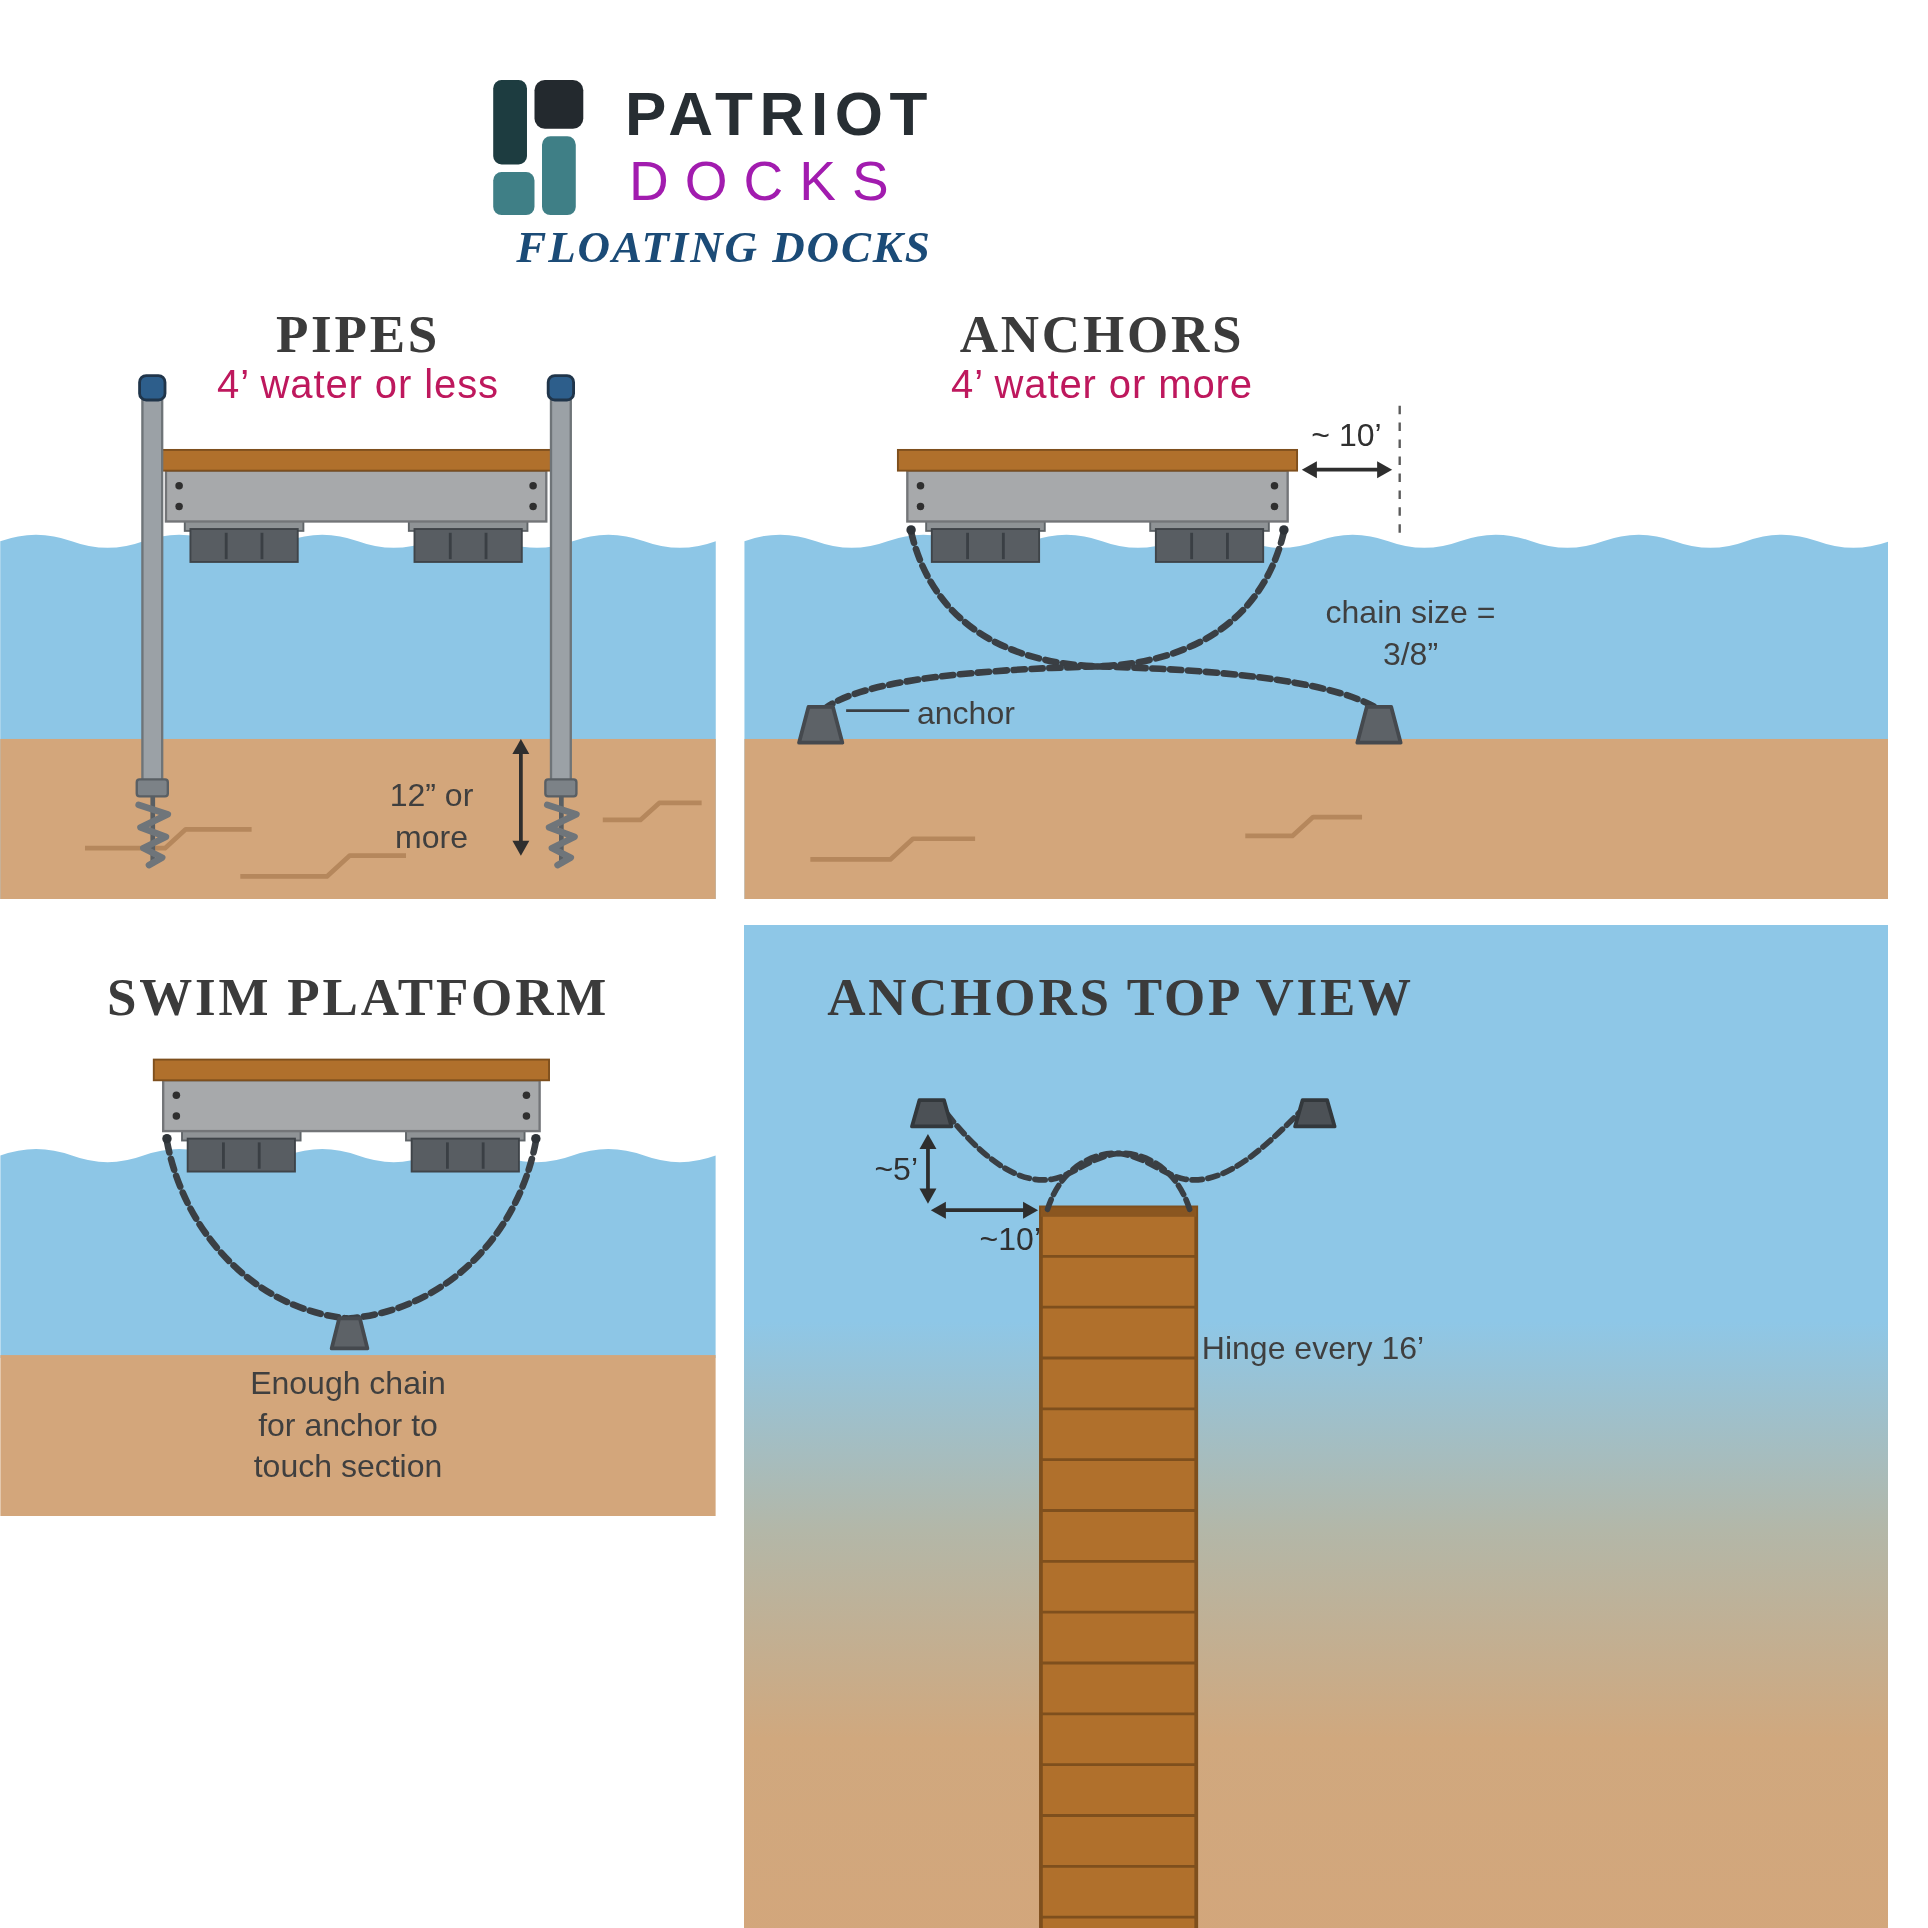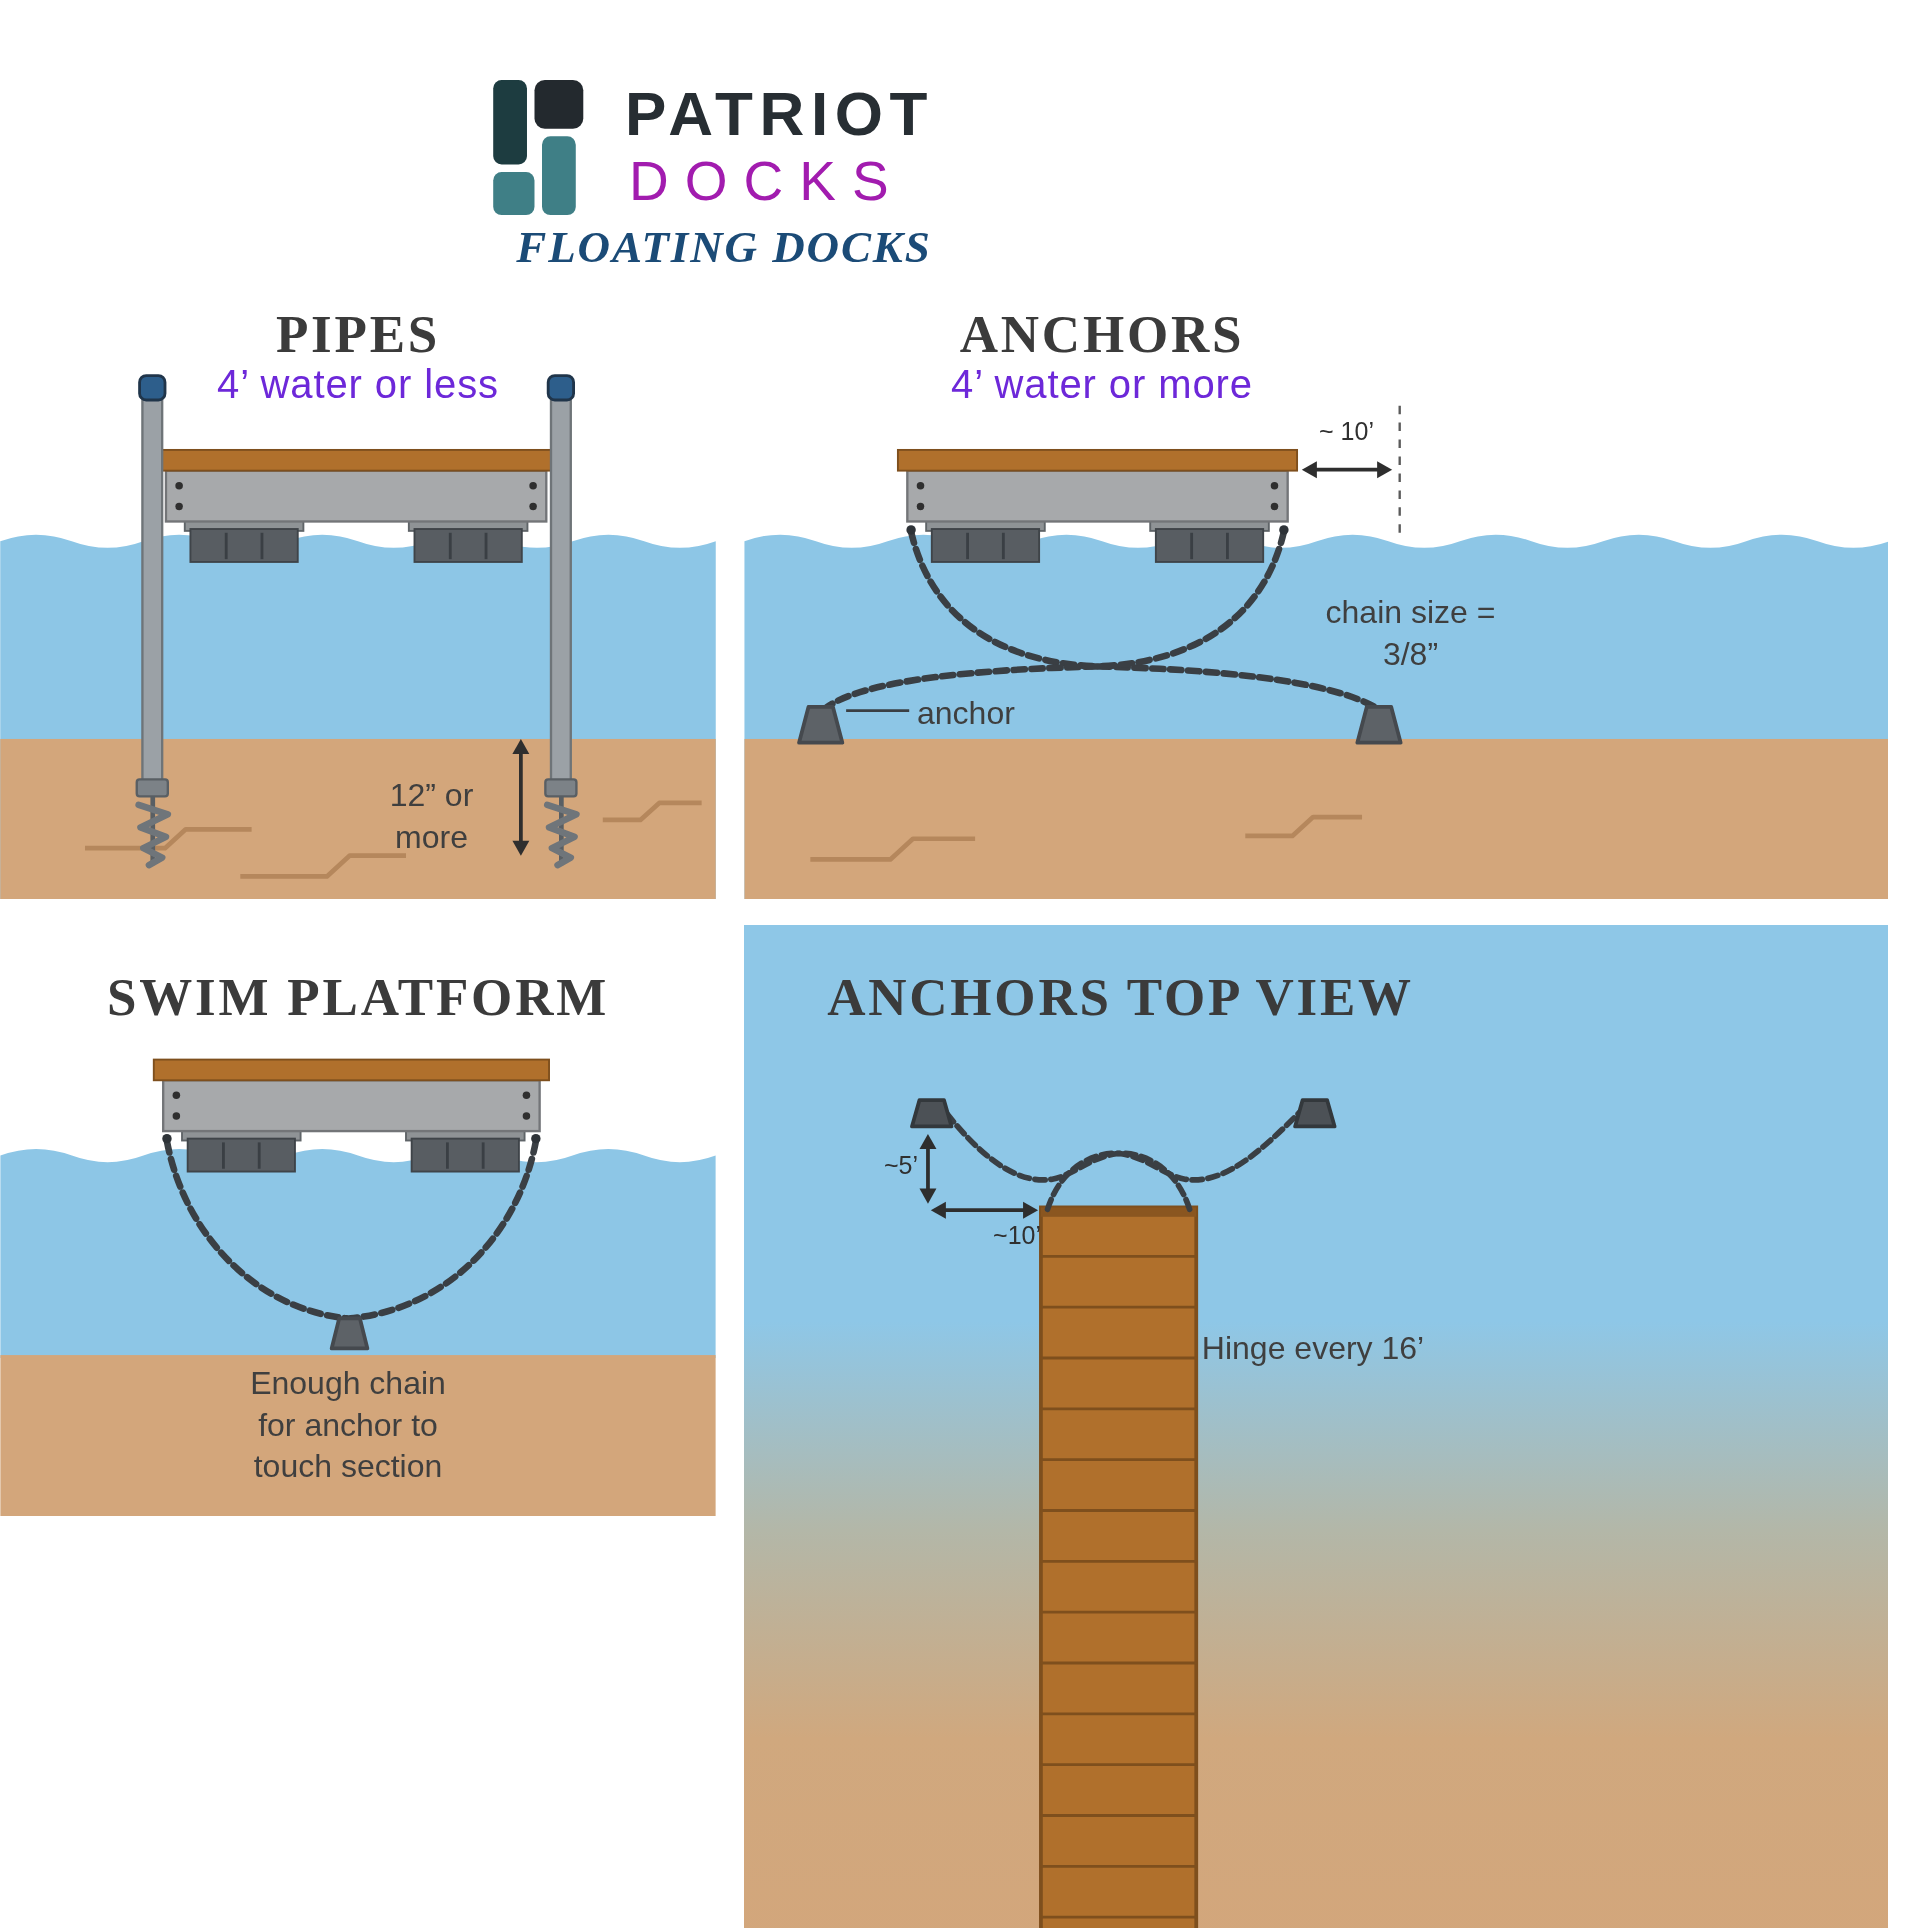--- a/index.html
+++ b/index.html
@@ -10,23 +10,23 @@
 
   
   .brand-top { font-size:62px; font-weight:700; letter-spacing:6.6px; color:#272e33; }
   .brand-bottom { font-size:55px; font-weight:400; letter-spacing:16px; color:#a21caf; }
   .tagline { font-family:"Liberation Serif",serif; font-weight:700; font-size:45px;
              letter-spacing:1.9px; color:#1b4b77; text-align:center;font-style:italic; }
 
   
   .panel-title { font-family:"Liberation Serif",serif; font-weight:700; font-size:53px;
                  color:#3b3b3b; letter-spacing:2.8px; text-align:center; }
-  .panel-subtitle { font-size:40px; color:#6d28d9; text-align:center; letter-spacing:0.9px; }
+  .panel-subtitle { font-size:40px; color:#be185d; text-align:center; letter-spacing:0.9px; }
   .note { font-size:32px; color:#3f3f3f; text-align:center; white-space:pre-line; line-height:1.3; }
-  .dim { font-size:25px; color:#303030; white-space:pre-line; }
+  .dim { font-size:32px; color:#303030; white-space:pre-line; }
 
   .panel { position:absolute; }
   .panel svg { position:absolute; left:0; top:0; }
   #panel-topview { background:linear-gradient(180deg,#8ec7e7 0%,#8ec7e7 38%,#b3b7a8 58%,#d0a87e 78%,#d3a67b 100%);padding-left:28px; }
 </style>
 </head>
 <body>
 
 <div class="canvas">
 

